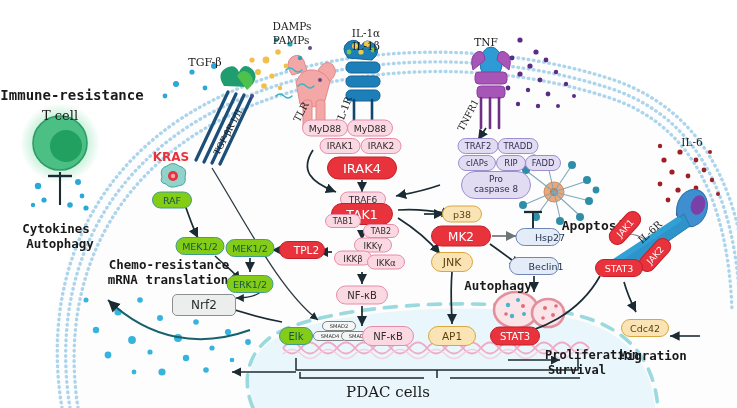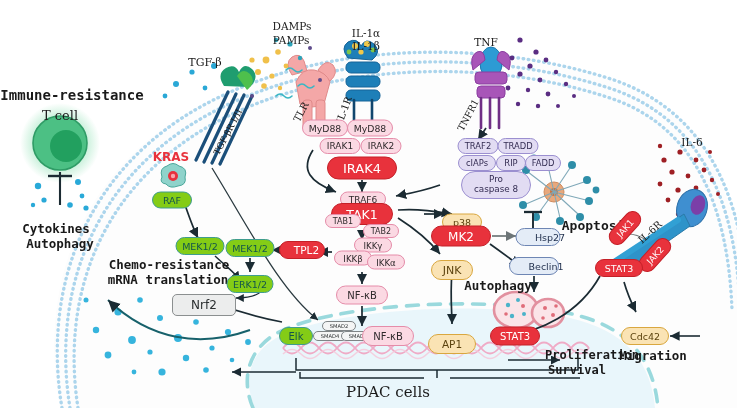--- a/index.html
+++ b/index.html
@@ -9,21 +9,21 @@
   svg#scene{position:absolute;left:0;top:0;width:737px;height:408px;}
 
   .node{position:absolute;transform:translate(-50%,-50%);
         display:flex;align-items:center;justify-content:center;
         border-radius:999px;white-space:nowrap;box-sizing:border-box;
         font-family:"DejaVu Sans","Liberation Sans",sans-serif;}
 
   .n-pink{background:#fbd9e3;border:1.1px solid #e58ca9;color:#2f2a2c;}
   .n-red{background:#e8323c;border:1.1px solid #c42028;color:#ffffff;}
   .n-teal{background:#84cc16;border:1.1px solid #3f9c8f;color:#13544c;}
-  .n-yellow{background:#fae3b4;border:1.1px solid #d9a73f;color:#5c430f;margin-top:8px;}
+  .n-yellow{background:#fae3b4;border:1.1px solid #d9a73f;color:#5c430f;}
   .n-purple{background:#e2dcf3;border:1.1px solid #9b8fd0;color:#332c52;}
   .n-blue{background:#e4ecf7;border:1.1px solid #6e86b4;color:#243350;padding-left:24px;}
   .n-gray{background:#eceded;border:1.6px solid #8b8f90;color:#2b2f30;border-radius:5px;}
   .n-white{background:#f4f5f5;border:1px solid #7f8486;color:#2b2f30;}
 
   .lbl{position:absolute;transform:translate(-50%,-50%);white-space:nowrap;
        color:#1a1a1a;pointer-events:none;}
   .mono{font-family:"DejaVu Sans Mono","Liberation Mono",monospace;font-weight:700;}
   .serif{font-family:"DejaVu Serif","Liberation Serif",serif;}
   .rot{transform-origin:center center;}

